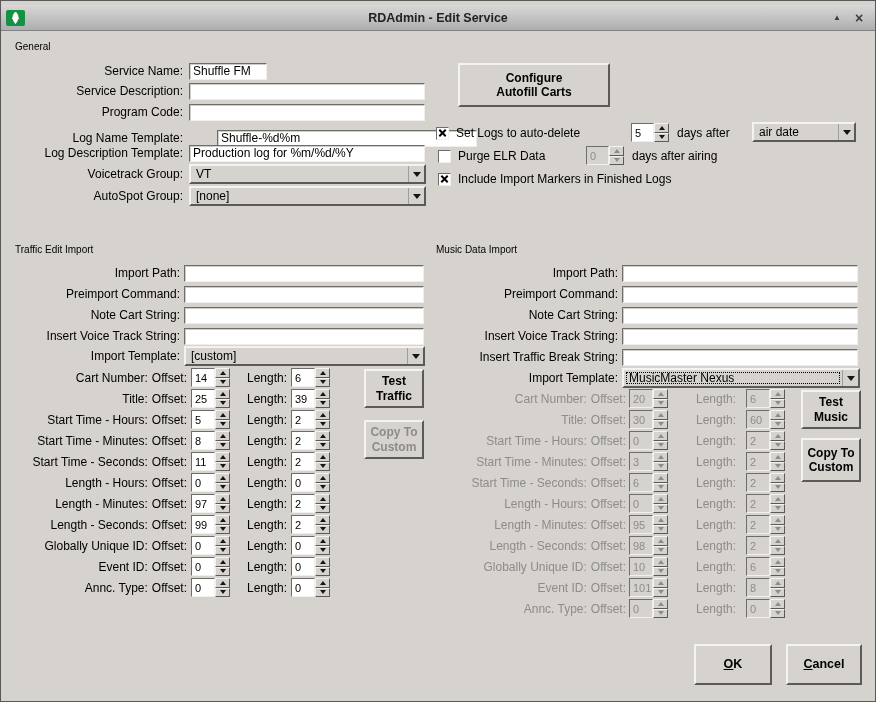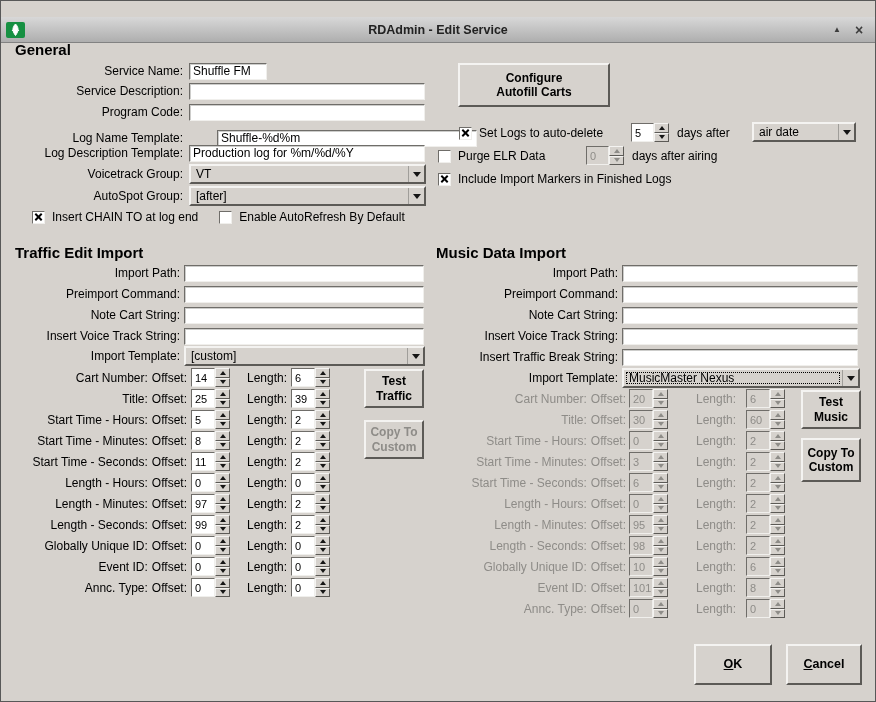--- a/index.html
+++ b/index.html
@@ -2,31 +2,31 @@
 <html><head>
 <meta charset="utf-8">
 <style>
   html,body{margin:0;padding:0;}
   body{font-family:"Liberation Sans",sans-serif;background:#777;}
   .window{position:relative;width:876px;height:702px;background:#d6d2cd;border:1px solid #585858;
           box-sizing:border-box;overflow:hidden;font-size:12px;color:#000;}
   .abs{position:absolute;}
 
   
-  .titlebar{position:absolute;left:0;top:16px;right:0;height:25px;
+  .titlebar{position:absolute;left:0;top:4px;right:0;height:25px;
             background:linear-gradient(#d8d8d8,#aeaeae);border-bottom:1px solid #828282;
             display:flex;align-items:center;}
   .tb-title{position:absolute;left:0;right:0;text-align:center;font-weight:bold;font-size:12.5px;color:#222;}
   .tb-icon{margin-left:5px;display:flex;align-items:center;z-index:1;}
   .tb-btns{margin-left:auto;display:flex;gap:6px;margin-right:8px;z-index:1;}
   .tb-btn{width:16px;height:16px;display:flex;align-items:center;justify-content:center;
           color:#3d3d3d;font-size:11px;font-weight:bold;cursor:default;}
 
   
-  .sect-h{position:absolute;font-weight:bold;font-size:15px;}
+  .sect-h{position:absolute;font-weight:normal;font-size:10px;}
   .tinput{height:17px;box-sizing:border-box;border:1px solid;border-color:#6f6d69 #f0efec #f0efec #6f6d69;
           background:#fff;font:12px "Liberation Sans",sans-serif;padding:0 3px;
           box-shadow:inset 1px 1px 0 rgba(90,88,84,.3);}
   .qbtn{position:absolute;background:#d6d2cd;border:2px solid;border-color:#f4f3f1 #5c5a56 #5c5a56 #f4f3f1;
         box-sizing:border-box;display:flex;flex-direction:column;align-items:center;justify-content:center;
         font-weight:bold;font-size:12px;line-height:1.2;color:#000;cursor:default;}
   .qbtn.disabled{color:#8e8c88;}
   .btn-line{display:block;}
   .mnemonic-first::first-letter{text-decoration:underline;}
 
@@ -124,38 +124,31 @@
   <div class="grow" style="top:163px;">
     <span class="glabel">Voicetrack Group:</span>
     <span class="combo" style="width:237px;">
         <span class="combo-text">VT</span>
         <span class="combo-arrow"></span>
       </span>
   </div>
   <div class="grow" style="top:185px;">
     <span class="glabel">AutoSpot Group:</span>
     <span class="combo" style="width:237px;">
-        <span class="combo-text">[after]</span>
+        <span class="combo-text">[none]</span>
         <span class="combo-arrow"></span>
       </span>
-  </div>
-  <div class="cbrow" style="left:31px;top:206px;">
-    <span class="qcheck checked"></span>
-    <span>Insert CHAIN TO at log end</span>
-    <span style="width:7px;"></span>
-    <span class="qcheck"></span>
-    <span>Enable AutoRefresh By Default</span>
   </div>
 
   <div class="qbtn" style="left:457px;top:62px;width:152px;height:44px;">
     <span class="btn-line">Configure</span>
     <span class="btn-line">Autofill Carts</span>
   </div>
 
-  <div class="cbrow" style="left:458px;top:122px;">
+  <div class="cbrow" style="left:435px;top:122px;">
     <span class="qcheck checked"></span>
     <span>Set Logs to auto-delete</span>
   </div>
   <span class="spin abs" style="left:630px;top:122px;">
       <input class="spin-field" style="width: 23px;" value="5">
       <span class="spin-btns">
         <span class="spin-b up"></span>
         <span class="spin-b dn"></span>
       </span>
     </span>

